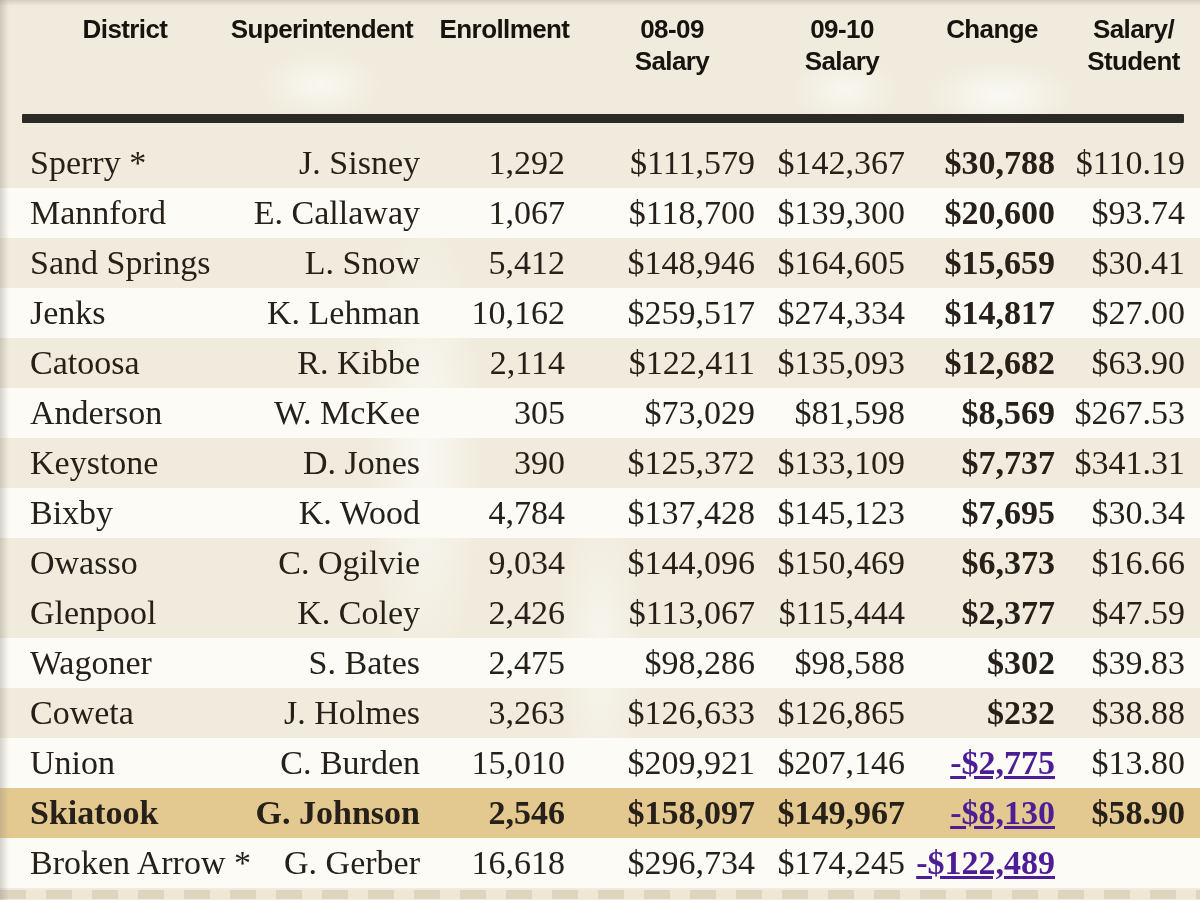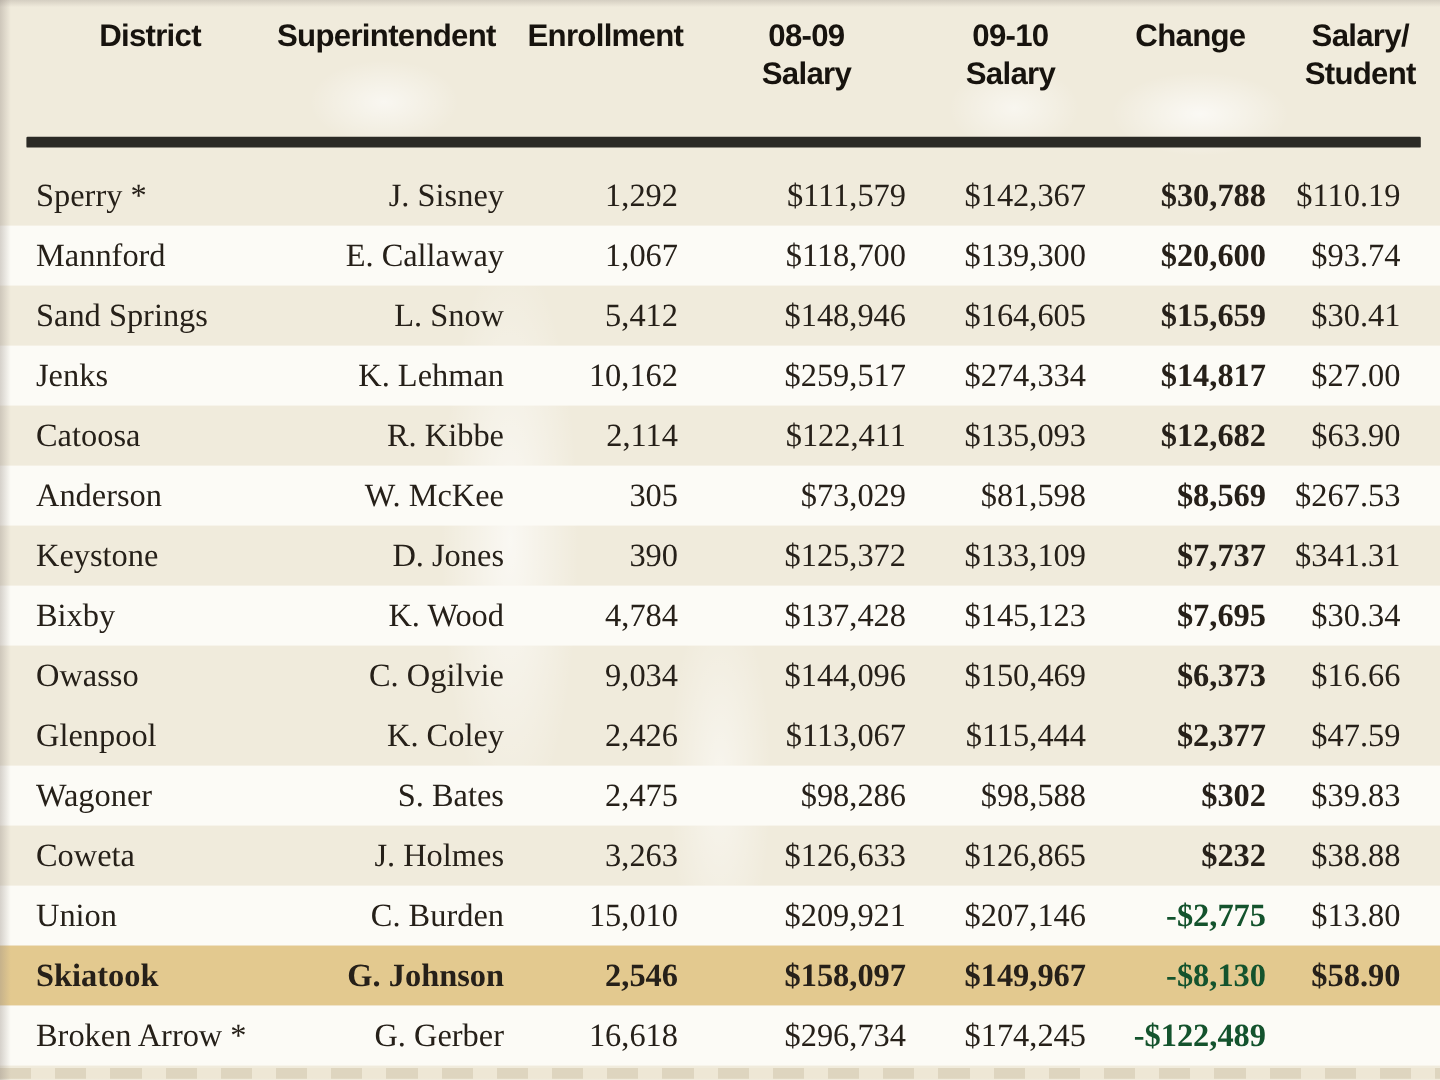--- a/index.html
+++ b/index.html
@@ -32,26 +32,26 @@
     color:#17130e; padding-top:14px; text-align:center; white-space:nowrap;
   }
   .hcell .l1, .hcell .l2 { display:block; }
   .hcell.first { padding-left:26px; }
   .hcell.last  { padding-right:12px; }
 
   .rule { position:absolute; top:114px; left:22px; width:1162px; height:9px;
     background:#2b2a25; z-index:3; border-radius:1px; }
 
   .tbody { position:absolute; top:138px; left:0; width:1200px; z-index:2; }
-  .row { height:50px; line-height:50px; font-size:27px; color:#262019; }
+  .row { height:50px; line-height:50px; font-size:34px; color:#262019; }
   .cell { text-align:right; white-space:nowrap; }
   .c-district { text-align:left; padding-left:30px; }
-  .c-sps { padding-right:33px;text-align:right; }
+  .c-sps { padding-right:15px;text-align:right; }
   .c-change { font-weight:bold; }
-  .c-change.neg { color:#14532d; }
+  .c-change.neg { color:#4c1d95;text-decoration:underline; }
   .bg-white { background:#fcfbf6; }
   .bg-cream { background:transparent; }
   .row.hl { background:#e3c98f; font-weight:bold; }
 
   .bottom-dashes { position:absolute; left:0; bottom:1px; width:1200px; height:9px; z-index:2;
     background:repeating-linear-gradient(90deg, #ded5bf 0 26px, #eee7d5 26px 46px); }
 </style>
 </head>
 <body>
 

